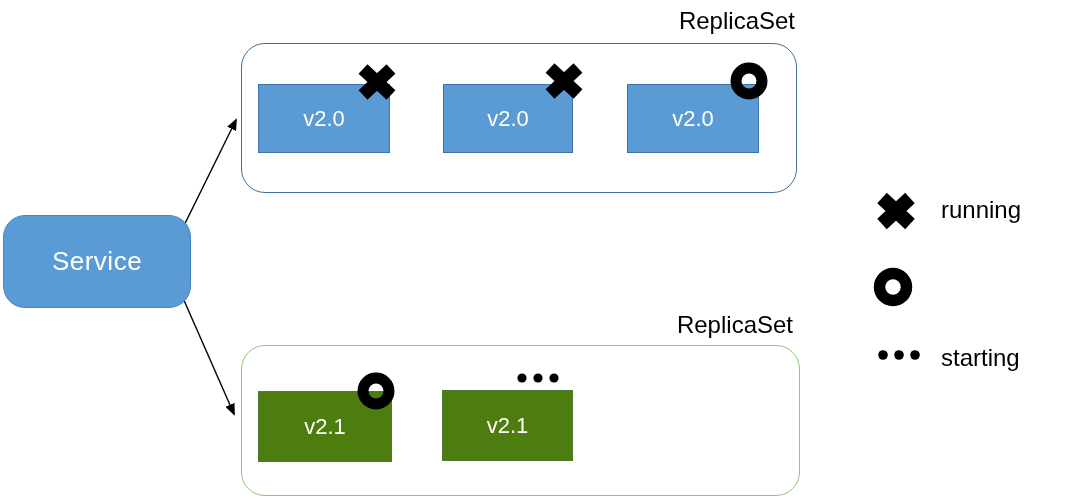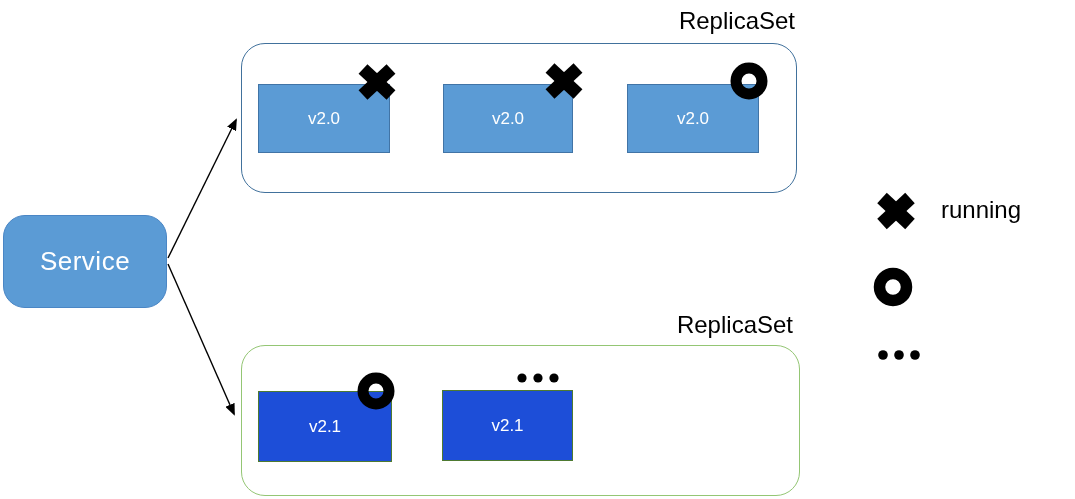--- a/index.html
+++ b/index.html
@@ -9,21 +9,21 @@
     height: 499px;
     background: #ffffff;
     overflow: hidden;
     font-family: "Liberation Sans", sans-serif;
   }
   .abs { position: absolute; }
   svg { display: block; }
 
   
   .service-node {
-    left: 3px; top: 215px; width: 164px; height: 93px;
+    left: 3px; top: 215px; width: 188px; height: 93px;
     background: #5b9bd5;
     border: 1px solid #4a86c5;
     border-radius: 22px;
     display: flex; align-items: center; justify-content: center;
     box-sizing: border-box;
   }
   .service-node .node-label {
     color: #ffffff; font-size: 26px; letter-spacing: 0.5px;
   }
 
@@ -46,22 +46,22 @@
   }
   .group-label-top { top: 7px; right: 280px; }
   .group-label-bottom { top: 311px; right: 282px; }
 
   
   .pod {
     box-sizing: border-box;
     display: flex; align-items: center; justify-content: center;
   }
   .pod-blue { background: #5b9bd5; border: 1.5px solid #4174a6; }
-  .pod-green { background: #1d4ed8; border: 1.5px solid #4e7a31; }
-  .pod .pod-label { color: #ffffff; font-size: 17px; }
+  .pod-green { background: #4d7c0f; border: 1.5px solid #4e7a31; }
+  .pod .pod-label { color: #ffffff; font-size: 22px; }
 
   .pod-b1 { left: 258px; top: 84px; width: 132px; height: 69px; }
   .pod-b2 { left: 443px; top: 84px; width: 130px; height: 69px; }
   .pod-b3 { left: 627px; top: 84px; width: 132px; height: 69px; }
   .pod-g1 { left: 258px; top: 391px; width: 134px; height: 71px; }
   .pod-g2 { left: 442px; top: 390px; width: 131px; height: 71px; }
 
   
   .icon-x1    { left: 355px; top: 62px;  }
   .icon-x2    { left: 542px; top: 61px;  }
@@ -151,14 +151,15 @@
 
   <svg class="abs legend-icon-o" width="42" height="42" viewBox="0 0 42 42">
     <circle cx="20" cy="20" r="13.5" fill="none" stroke="#000000" stroke-width="11.5"></circle>
   </svg>
 
   <svg class="abs legend-icon-dots" width="46" height="12" viewBox="0 0 46 12">
     <circle cx="7" cy="6" r="4.8" fill="#000000"></circle>
     <circle cx="23" cy="6" r="4.8" fill="#000000"></circle>
     <circle cx="39" cy="6" r="4.8" fill="#000000"></circle>
   </svg>
+  <div class="abs legend-label legend-label-starting">starting</div>
 
 </div>
 
 </body></html>

